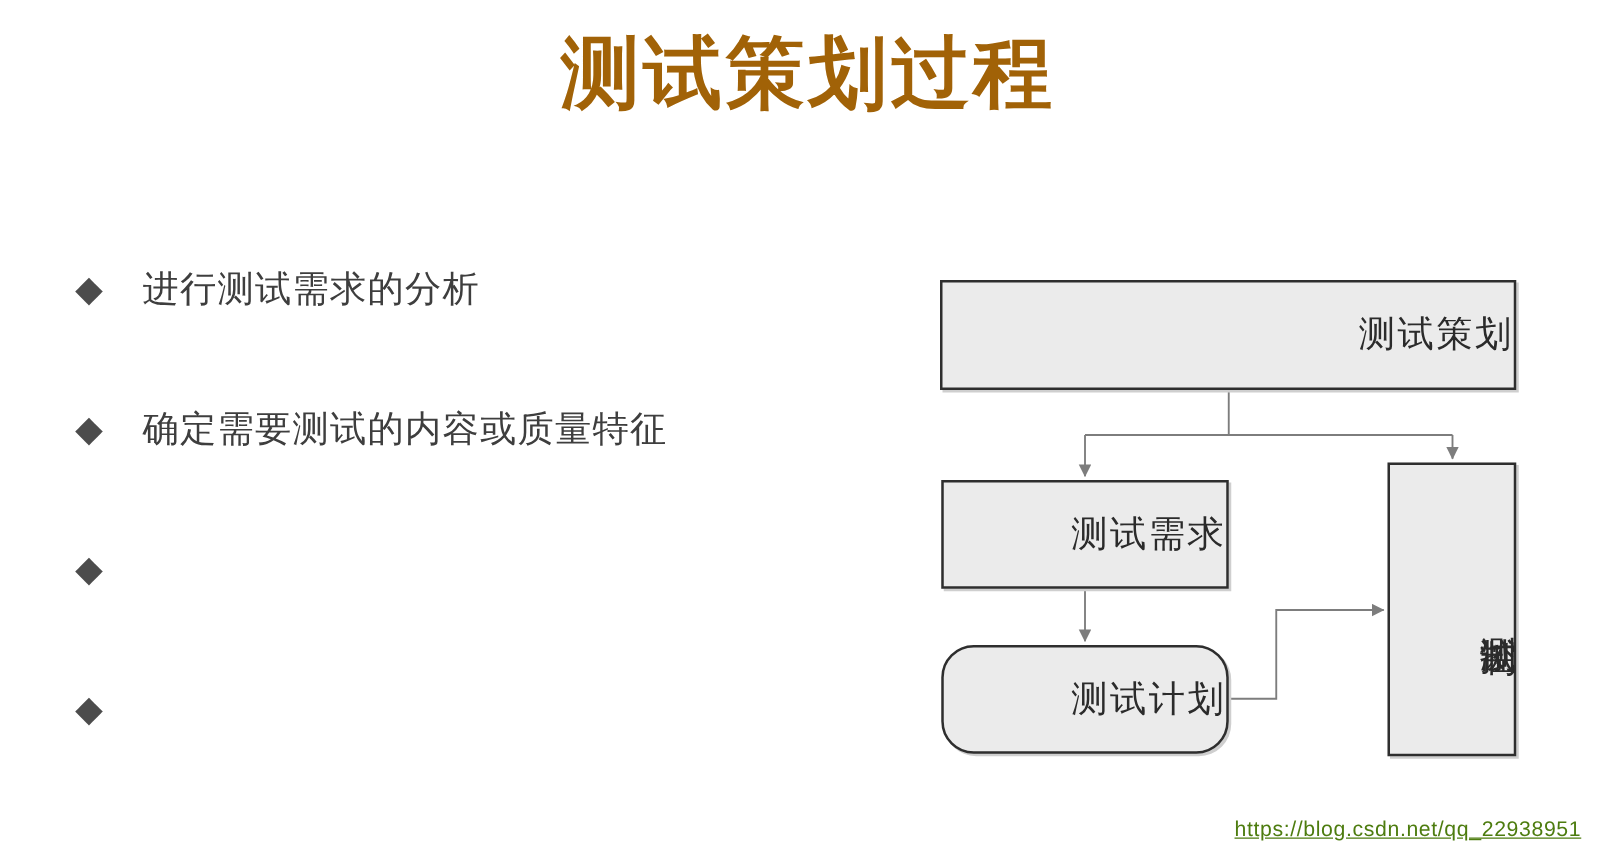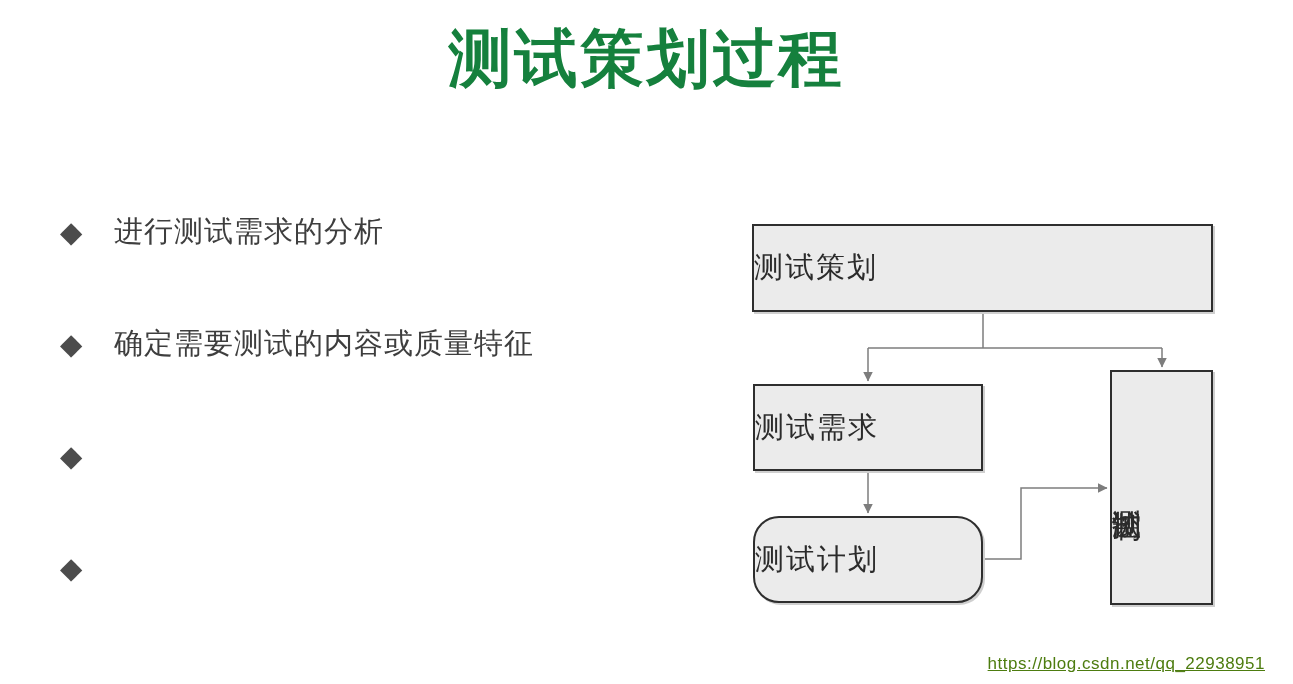--- a/index.html
+++ b/index.html
@@ -14,21 +14,21 @@
   
   .slide-title {
     position: absolute;
     top: 16px;
     left: 0;
     width: 100%;
     text-align: center;
     font-size: 63px;
     font-weight: 800;
     letter-spacing: 3px;
-    color: #15803d;
+    color: #a16207;
   }
 
   
   .bullet-list {
     position: absolute;
     left: 60px;
     top: 208px;
     list-style: none;
   }
   .bullet-item {
@@ -67,22 +67,22 @@
     width: 100%;
     height: 100%;
   }
   .node {
     position: absolute;
     background: #ebebeb;
     border: 2px solid #2e2e2e;
     box-shadow: 2px 2px 0 #cfcfcf;
     display: flex;
     align-items: center;
-    justify-content: flex-start;
-    font-family: Liberation Serif, serif;
+    justify-content: flex-end;
+    font-family: Liberation Mono, monospace;
     font-size: 29px;
     color: #2b2b2b;
     letter-spacing: 2px;
   }
   .node-planning     { left: 12px;  top: 14px;  width: 461px; height: 88px; }
   .node-requirements { left: 13px;  top: 174px; width: 230px; height: 87px; }
   .node-plan         { left: 13px;  top: 306px; width: 230px; height: 87px; border-radius: 26px; }
   .node-control      { left: 370px; top: 160px; width: 103px; height: 235px; }
   .node-control .vtext {
     writing-mode: vertical-rl;

